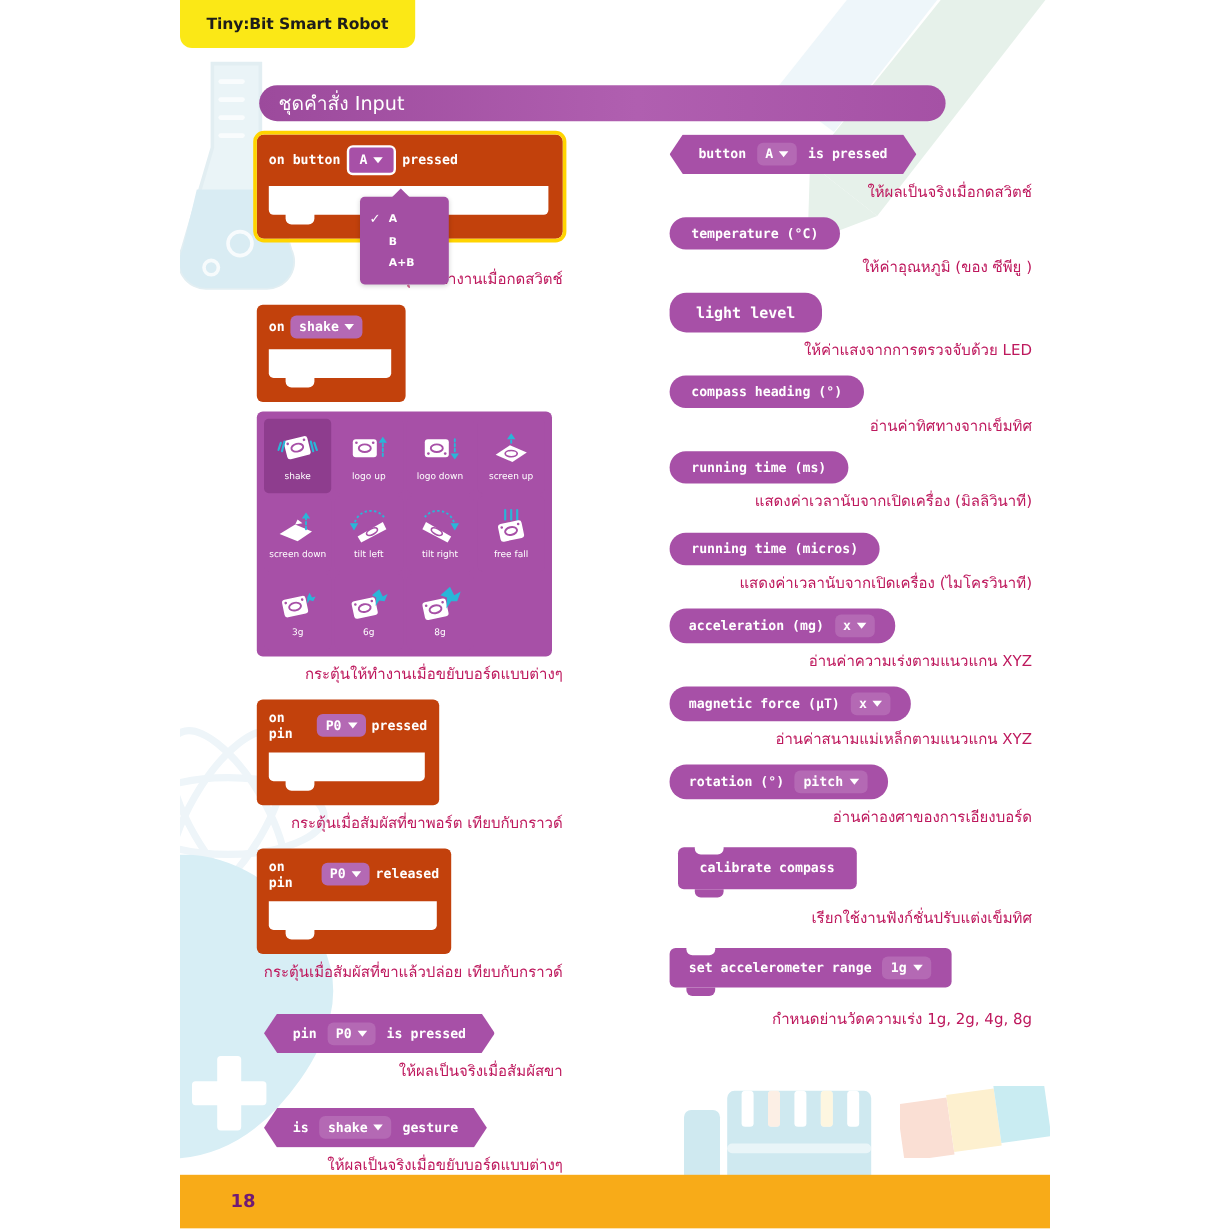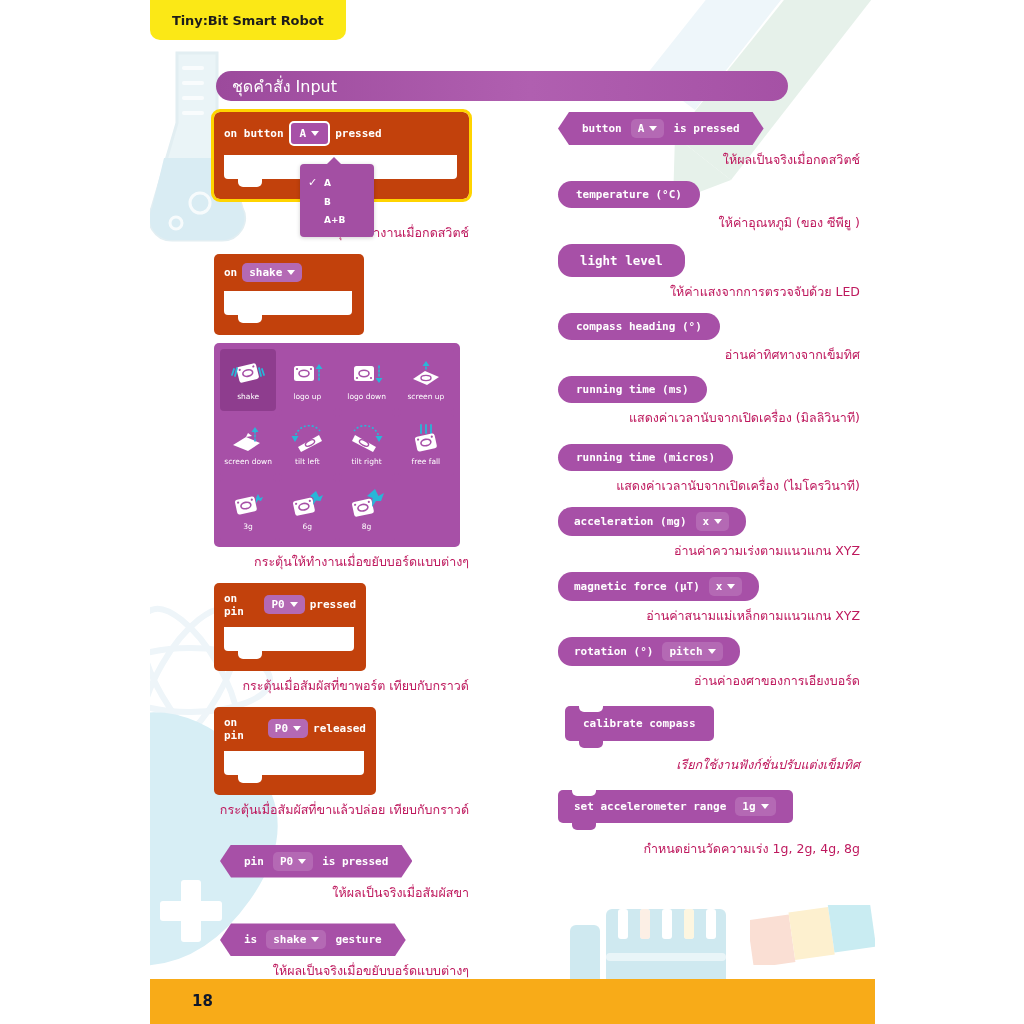--- a/index.html
+++ b/index.html
@@ -252,21 +252,21 @@
   .footer {
     position: absolute;
     left: 0; bottom: 0;
     width: 725px; height: 45px;
     background: #f8ab18;
     z-index: 30;
   }
   .footer .pg {
     position: absolute;
     left: 42px; top: 13px;
-    color: #0f172a; font-weight: bold; font-size: 15px;
+    color: #701a75; font-weight: bold; font-size: 15px;
     font-family: "DejaVu Sans", sans-serif;
   }
 
   .spacer-6 { height: 6px; }
   .spacer-10 { height: 10px; }
   .spacer-14 { height: 14px; }
 </style>
 </head>
 <body>
 
@@ -374,21 +374,21 @@
           </div>
           <div class="dd-item">
             <span class="dd-check"></span>
             <span class="dd-lbl">A+B</span>
           </div>
         </div>
       </div>
 
       <div class="cap" style="margin-top:26px;">กระตุ้นให้ทำงานเมื่อกดสวิตช์</div>
 
-      <div class="hat" style="width:150px;">
+      <div class="hat" style="width:124px;">
         <div class="hat-top">
           <span class="lbl">on</span>
           <span class="chip">
             <span>shake</span>
             <i class="caret"></i>
           </span>
         </div>
         <div class="hat-body">
           <div class="notch"></div>
         </div>
@@ -708,21 +708,21 @@
           </span>
         </span>
       </div>
       <div class="cap r">อ่านค่าองศาของการเอียงบอร์ด</div>
 
       <div style="margin-left:15px;">
         <span class="blk stack">
           <span class="lbl">calibrate compass</span>
         </span>
       </div>
-      <div class="cap r" style="margin-top:16px;font-style:italic;">เรียกใช้งานฟังก์ชั่นปรับแต่งเข็มทิศ</div>
+      <div class="cap r" style="margin-top:16px;">เรียกใช้งานฟังก์ชั่นปรับแต่งเข็มทิศ</div>
 
       <div style="margin-left:8px;">
         <span class="blk stack" style="padding:7px 12px;">
           <span class="lbl">set accelerometer range</span>
           <span class="chip">
             <span>1g</span>
             <i class="caret"></i>
           </span>
         </span>
       </div>

